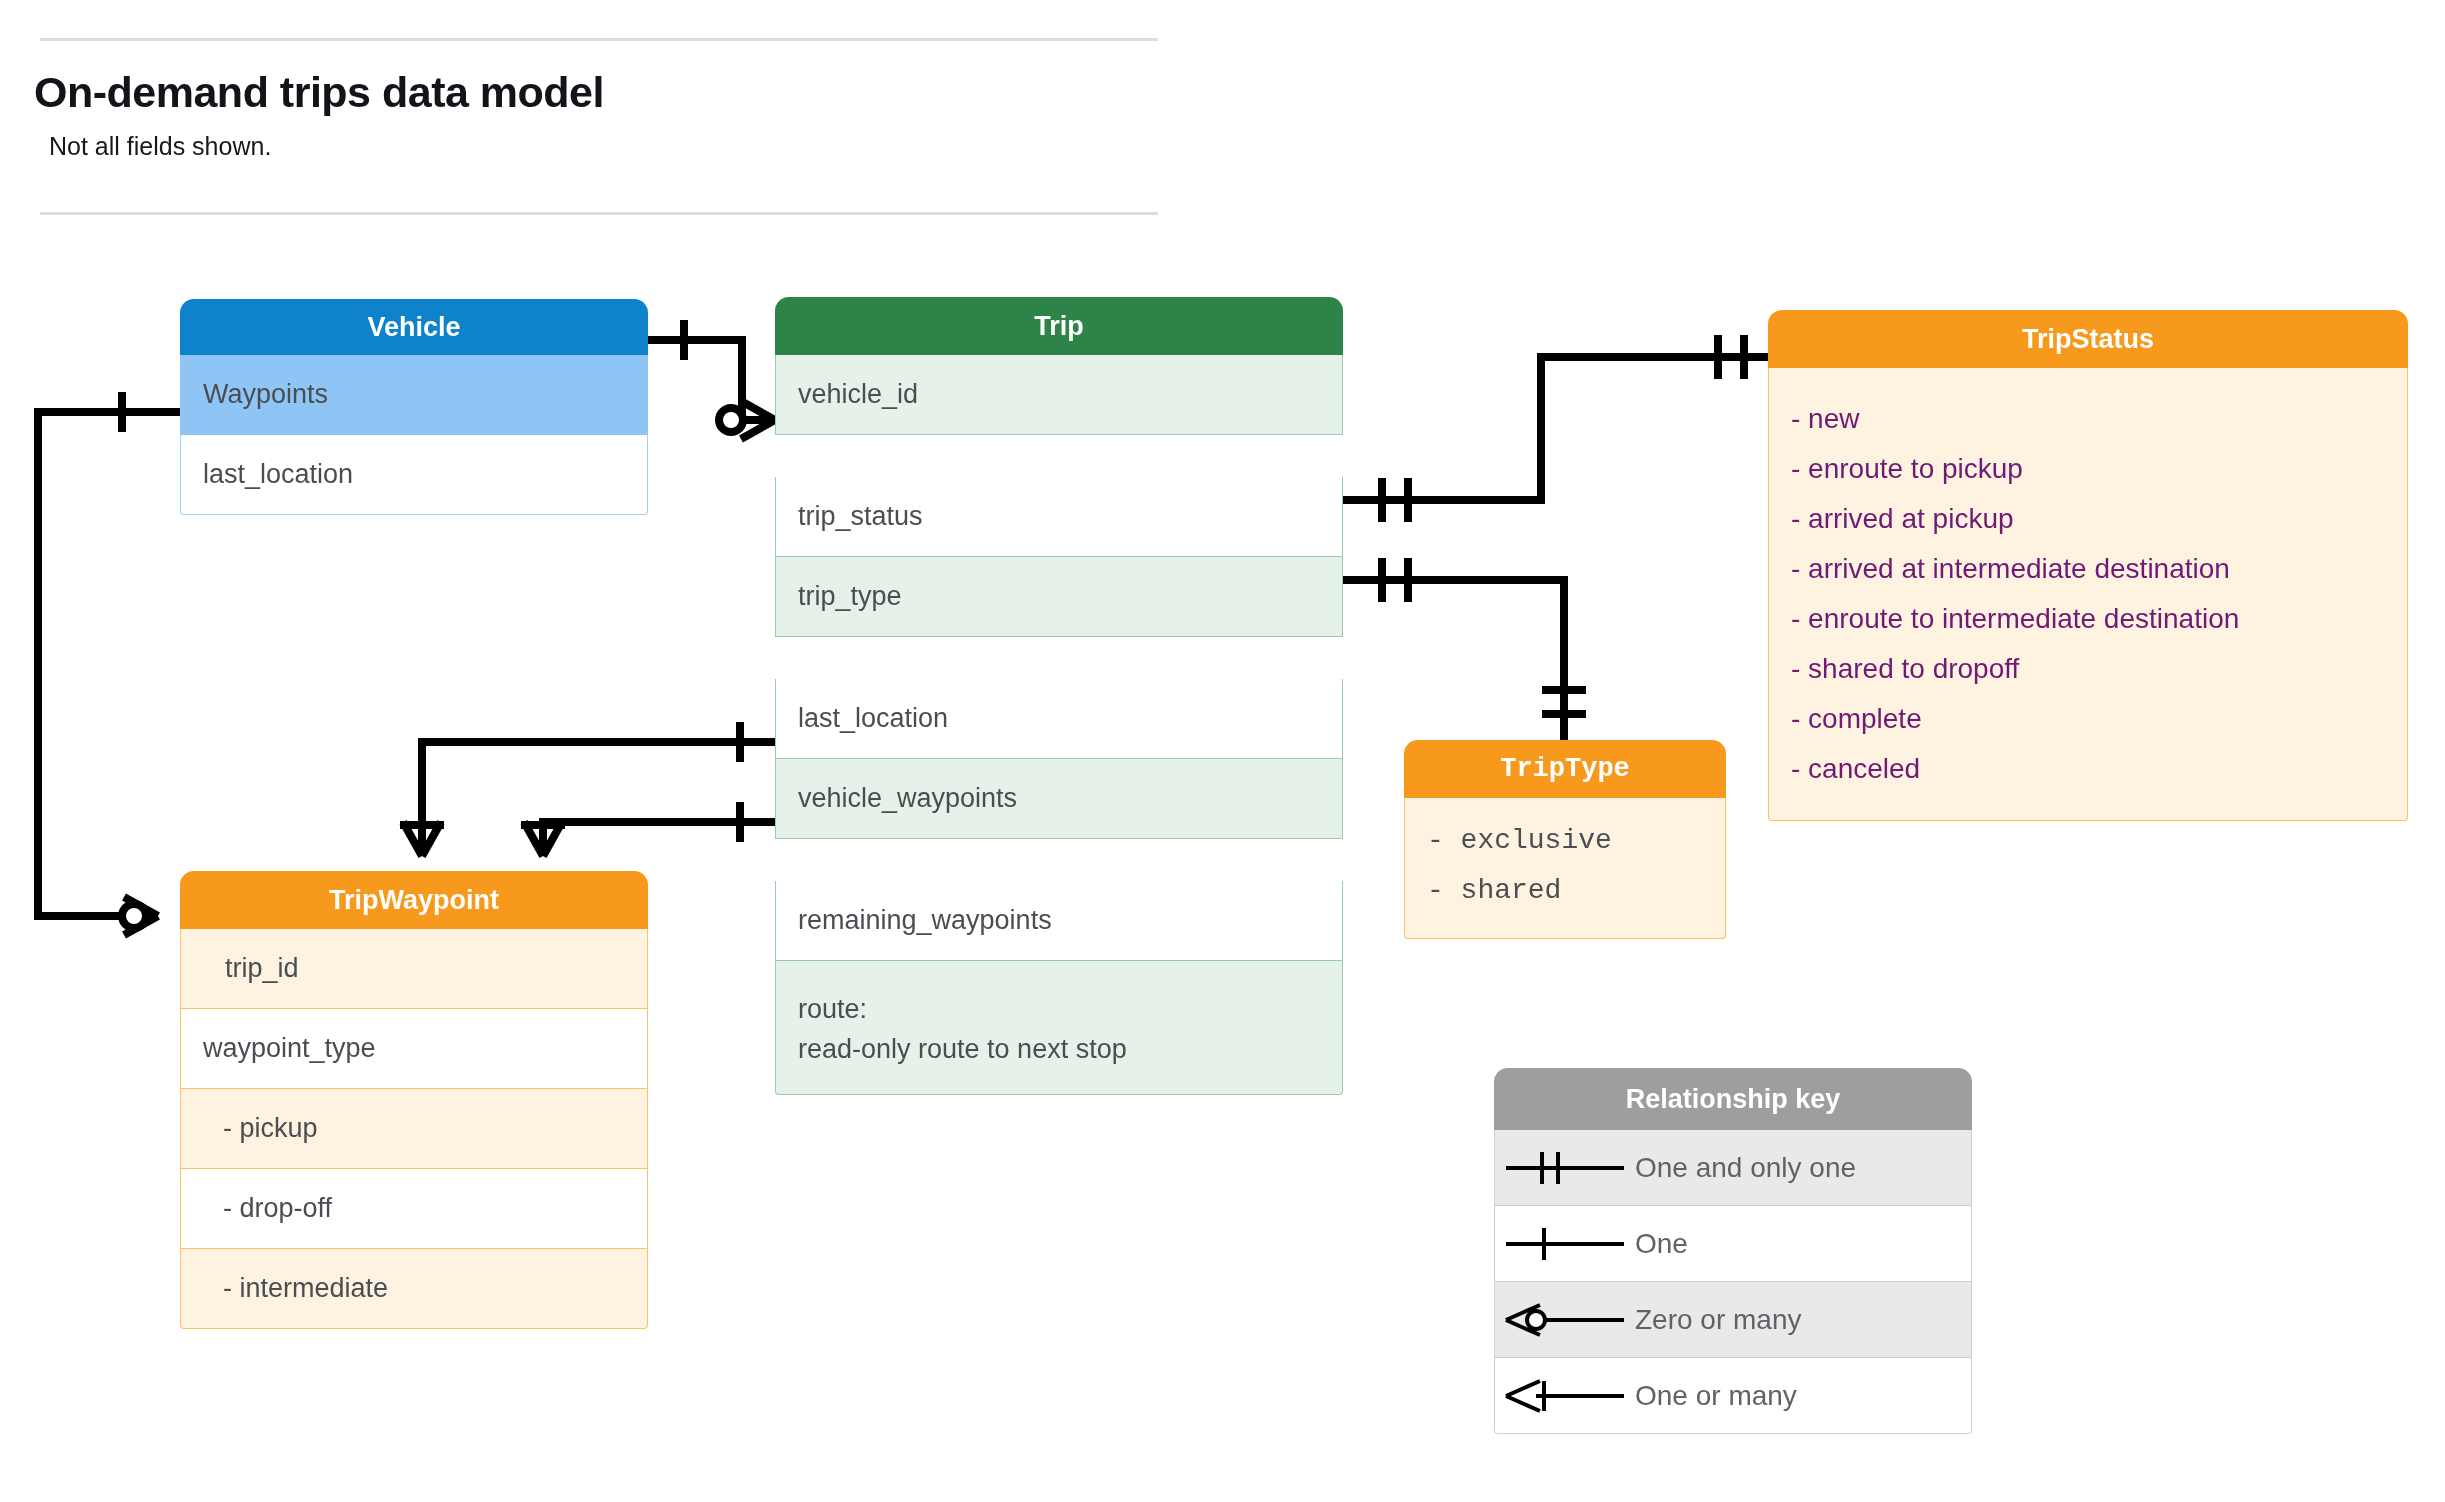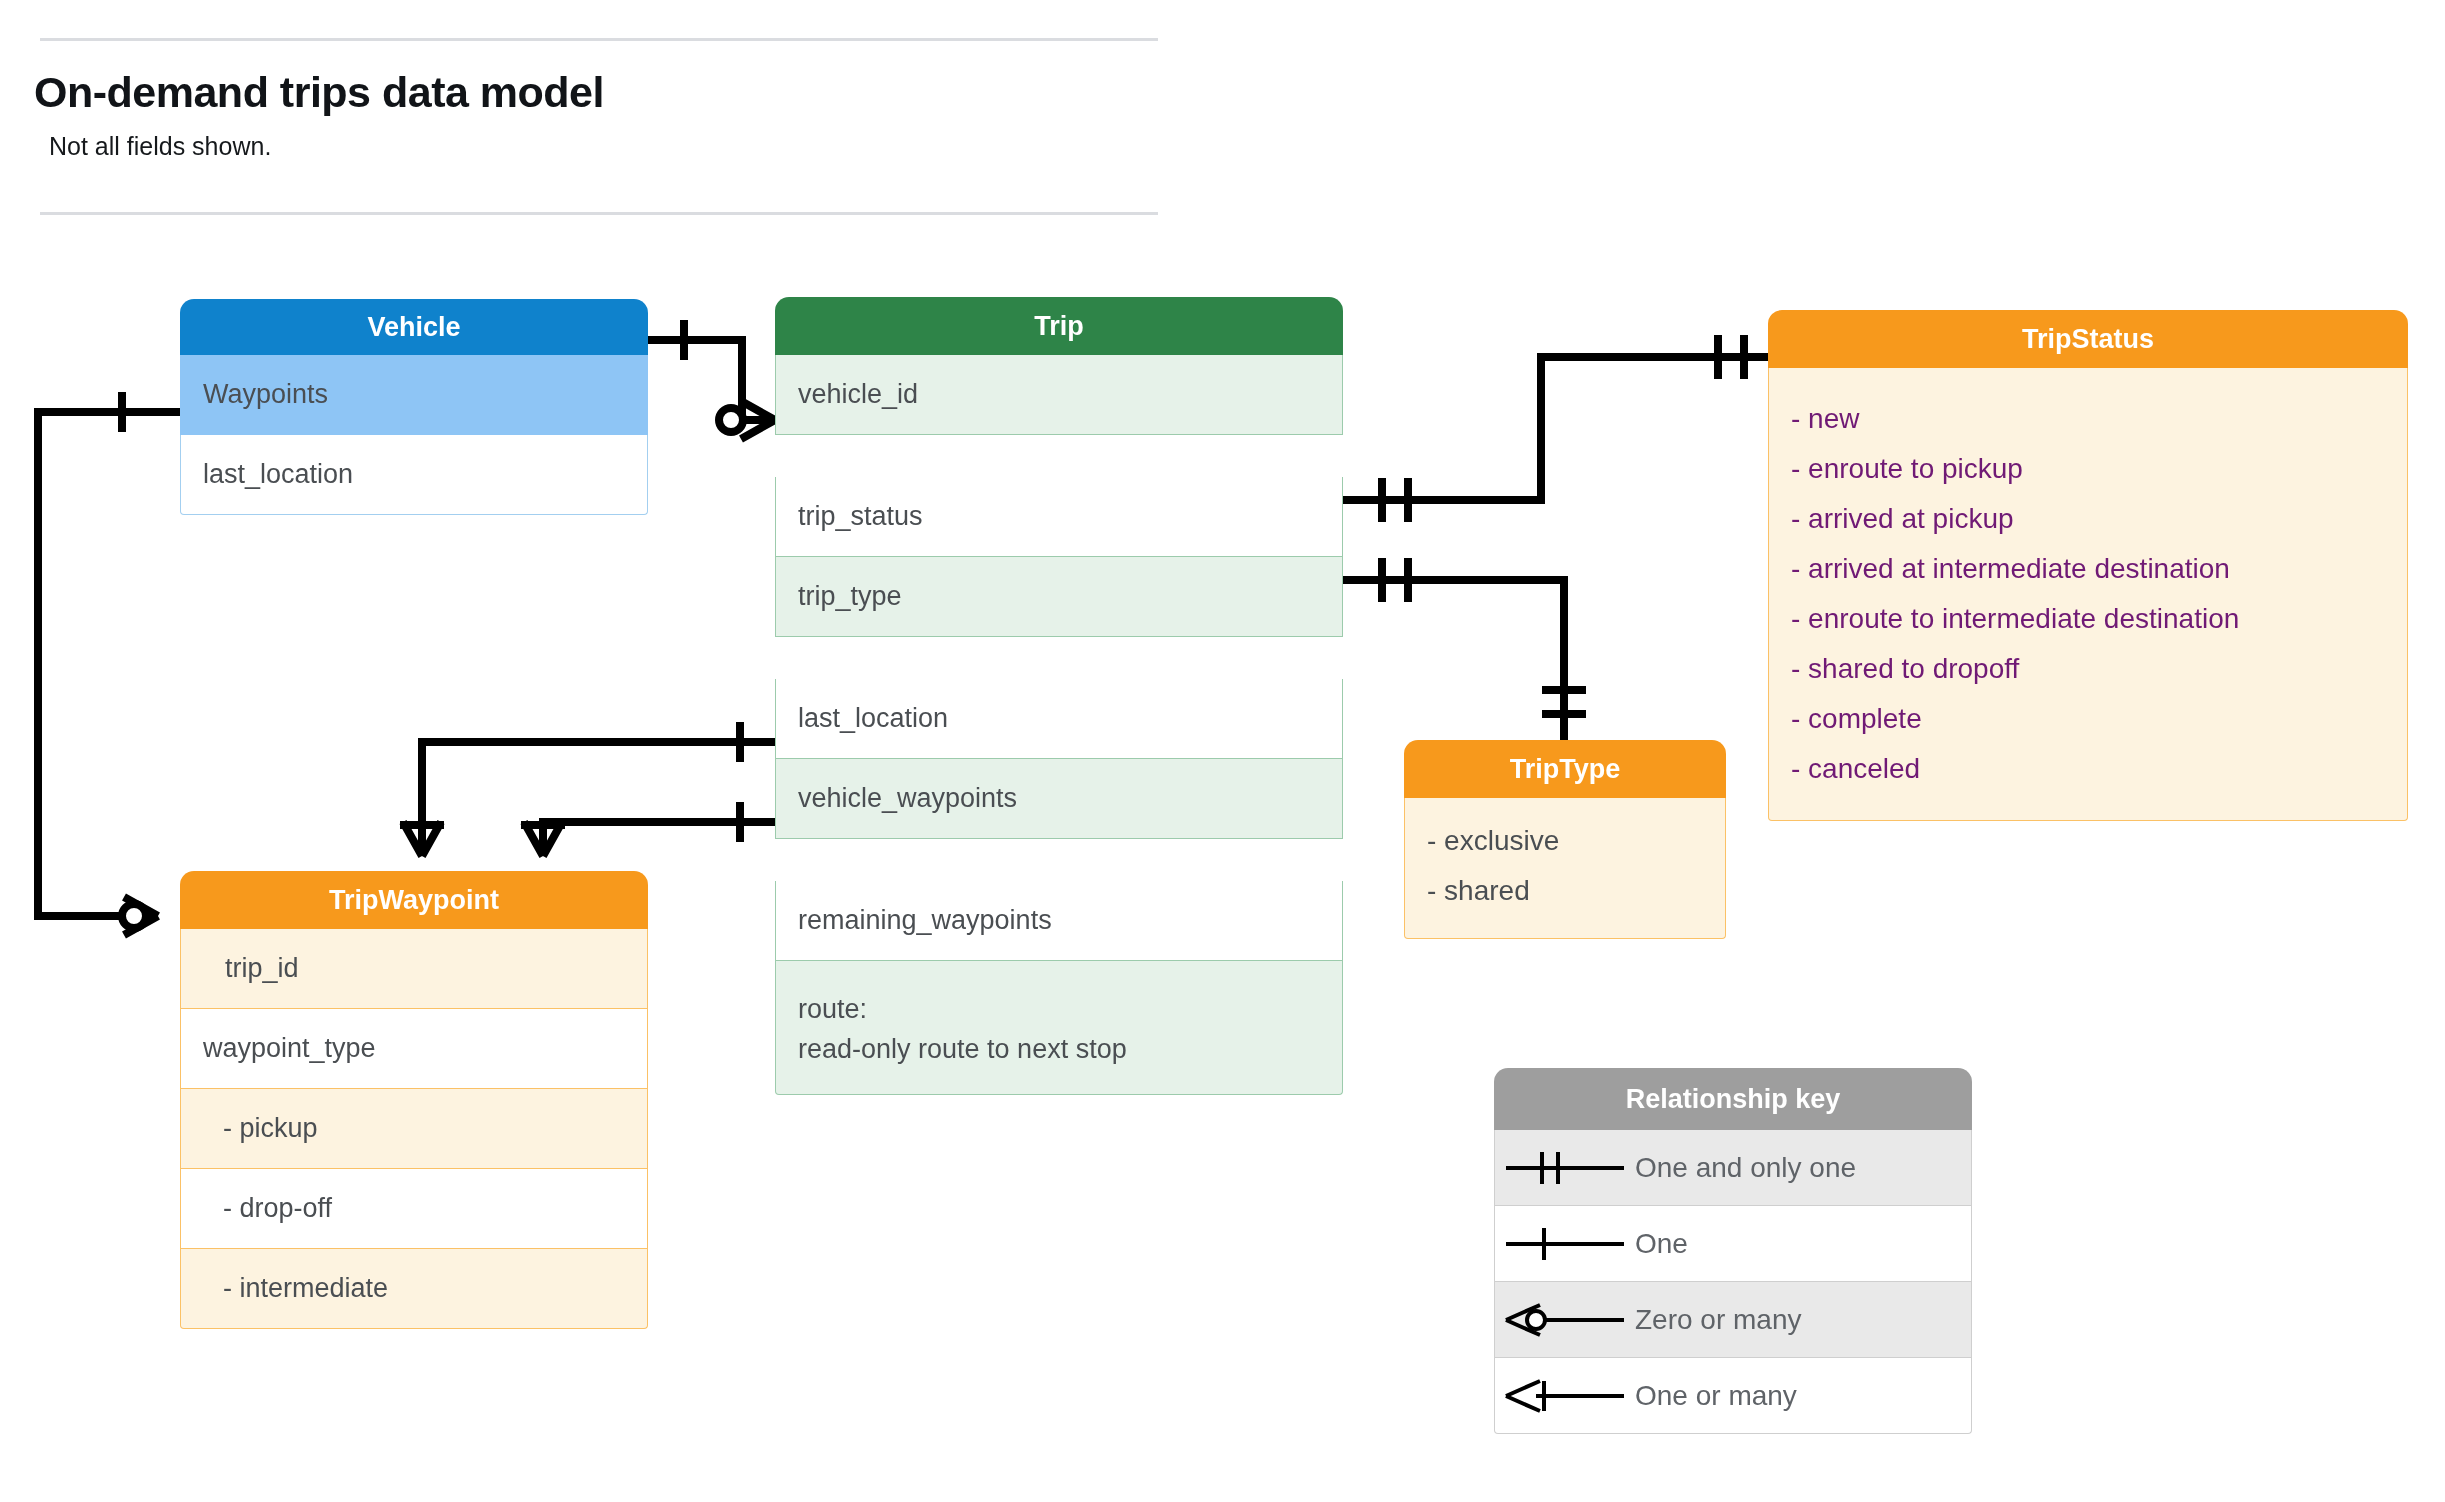--- a/index.html
+++ b/index.html
@@ -68,21 +68,21 @@
   #entity-tripstatus .ehead{height:58px;background:#f7991c;}
   #entity-tripstatus .body{
     box-sizing:border-box;width:100%;
     background:#fdf3e0;border:1px solid #fbc166;border-top:none;
     border-radius:0 0 4px 4px;
     padding:26px 0 26px 22px;
   }
   #entity-tripstatus .litem{font-size:28px;line-height:50px;color:#701a75;white-space:nowrap;}
 
   
-  #entity-triptype{left:1404px;top:740px;width:322px;}
+  #entity-triptype{left:1404px;top:740px;width:322px;font-family:Liberation Mono, monospace;}
   #entity-triptype .ehead{height:58px;background:#f7991c;}
   #entity-triptype .body{
     box-sizing:border-box;width:100%;
     background:#fdf3e0;border:1px solid #fbc166;border-top:none;
     border-radius:0 0 4px 4px;padding:18px 0 22px 22px;
   }
   #entity-triptype .litem{font-size:28px;line-height:50px;color:#4a4e52;white-space:nowrap;}
 
   
   #entity-tripwaypoint{left:180px;top:871px;width:468px;}

